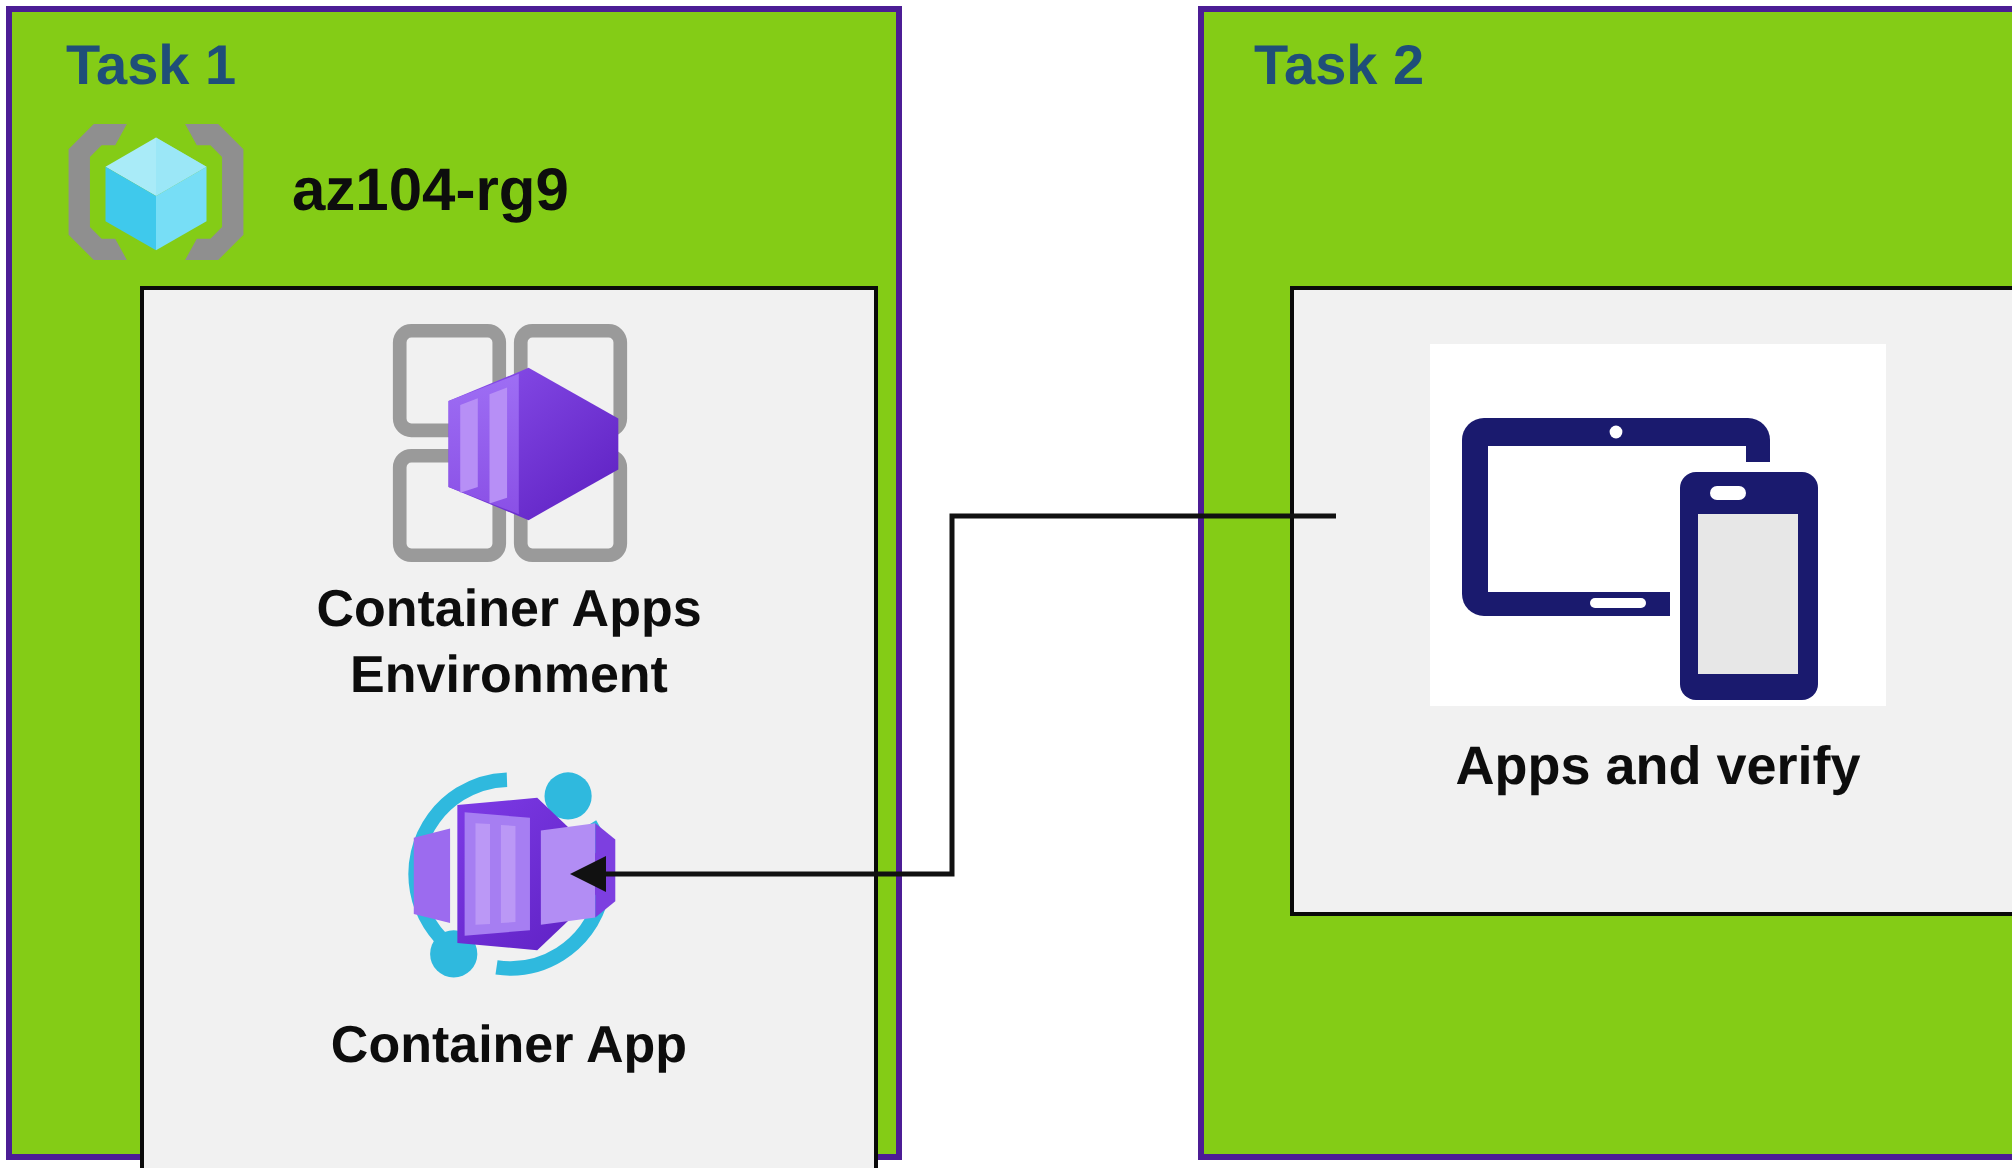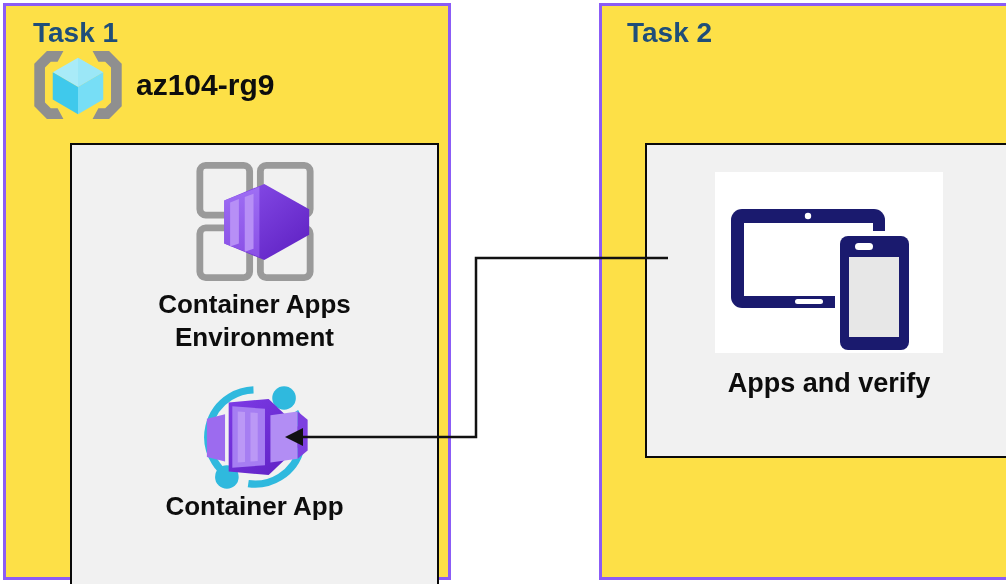--- a/index.html
+++ b/index.html
@@ -5,57 +5,57 @@
   html,body{margin:0;padding:0;background:#ffffff;}
   .canvas{
     position:relative;
     width:1006px;height:584px;
     background:#ffffff;
     font-family:"Liberation Sans", sans-serif;
     overflow:hidden;
   }
   .task-box{
     position:absolute;
-    background:#fde047;
-    border:3px solid #8b5cf6;
+    background:#84cc16;
+    border:3px solid #4c1d95;
     box-sizing:border-box;
   }
   #task1-box{left:3px;top:3px;width:448px;height:577px;}
   #task2-box{left:555px;top:3px;width:447px;height:577px;margin-left:44px;}
   .task-title{
     position:absolute;
     font-size:28px;font-weight:bold;
     color:#1F4E79;
     letter-spacing:0px;
     white-space:nowrap;
   }
   #task1-title{left:27px;top:11px;}
   #task2-title{left:25px;top:11px;}
-  .rg-row{position:absolute;left:28px;top:44px;height:70px;display:flex;align-items:center;gap:14px;}
+  .rg-row{position:absolute;left:28px;top:55px;height:70px;display:flex;align-items:center;gap:24px;}
   .rg-name{font-size:30px;font-weight:bold;color:#0d0d0d;white-space:nowrap;}
   .inner-box{
     position:absolute;
     background:#f1f1f1;
     border:2px solid #0a0a0a;
     box-sizing:border-box;
   }
   #task1-inner{left:37px;top:137px;width:369px;height:522px;margin-left:27px;}
   #task2-inner{left:43px;top:137px;width:368px;height:315px;}
   .icon-abs{position:absolute;left:50%;transform:translateX(-50%);}
   #env-icon{top:14px;}
   #app-icon{top:232px;}
   .node-label{
     position:absolute;left:0;width:100%;
     text-align:center;
     font-size:26px;line-height:33px;font-weight:bold;
     color:#0d0d0d;
   }
   #env-label{top:143px;}
   #env-label .wrap{display:inline-block;max-width:330px;}
-  #app-label{top:345px;text-align:center;}
+  #app-label{top:361px;text-align:center;}
   #t2-label{top:222px;font-size:27px;}
   .white-icon-box{
     position:absolute;left:68px;top:27px;width:228px;height:181px;
     background:#ffffff;
   }
   #connector-layer{
     position:absolute;left:0;top:0;width:1006px;height:584px;
     pointer-events:none;
   }
 </style>

